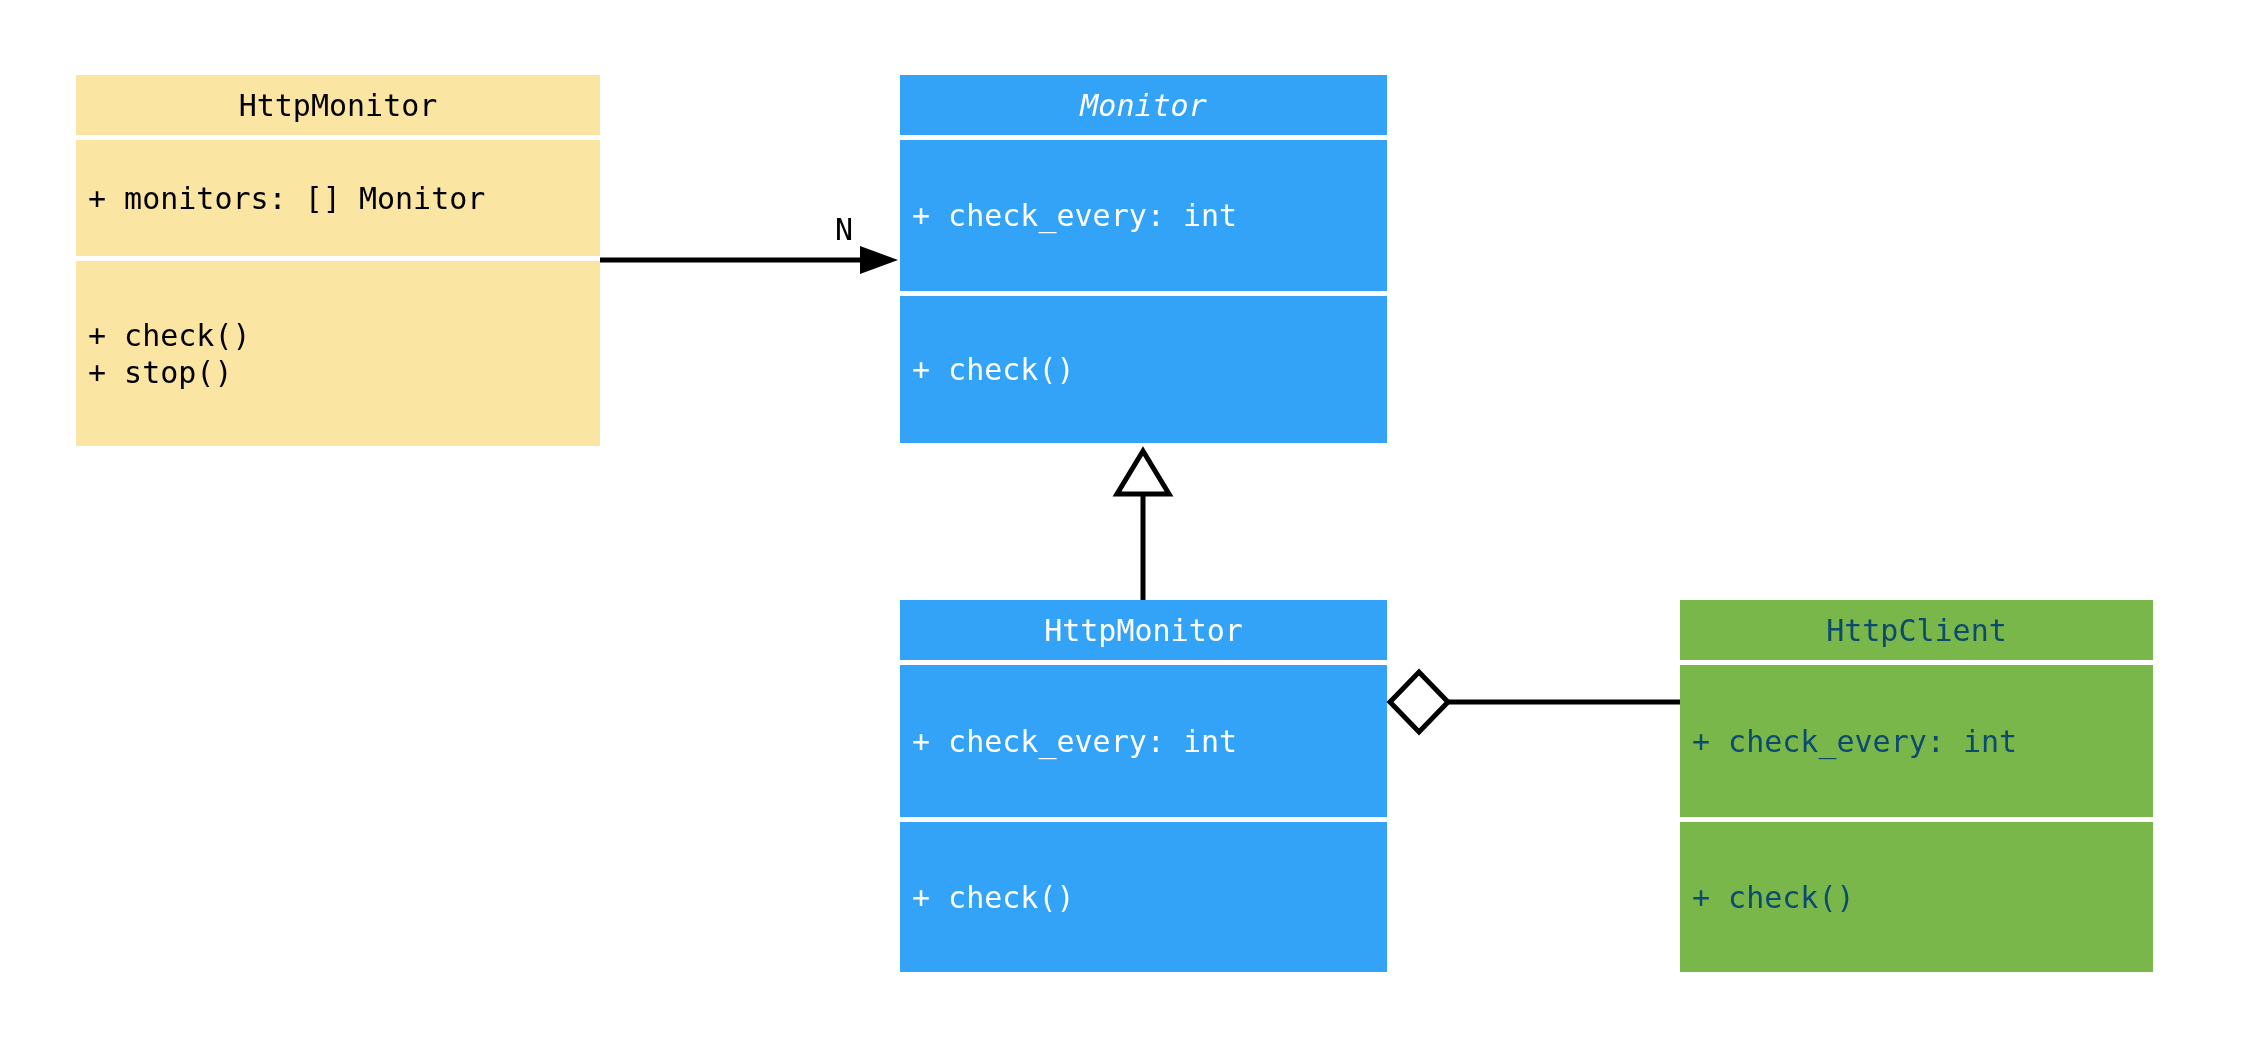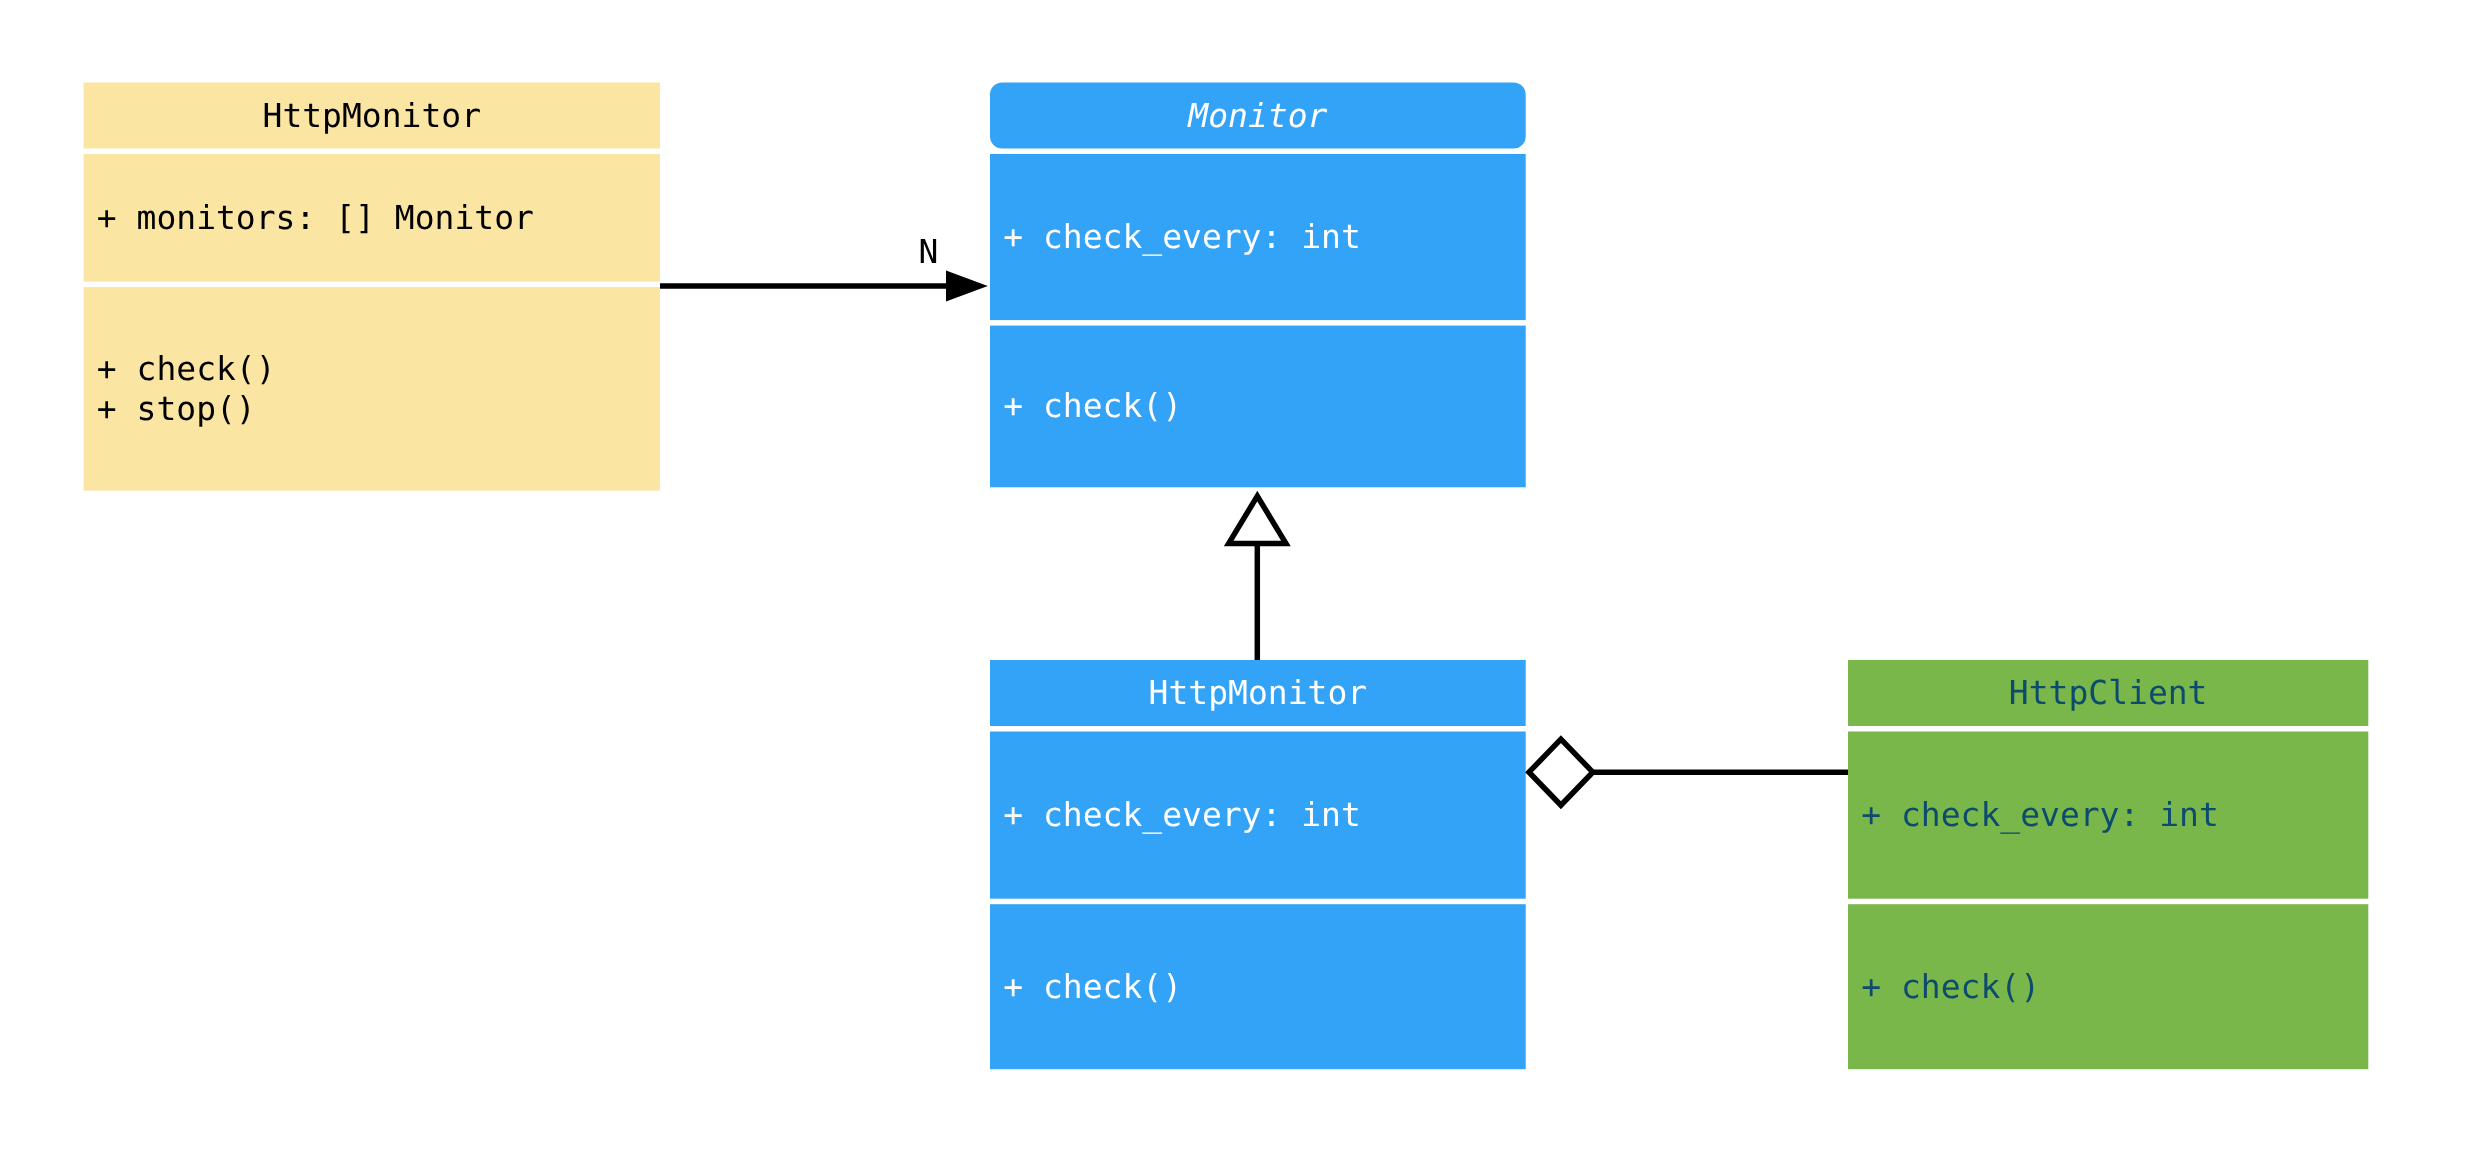--- a/index.html
+++ b/index.html
@@ -29,21 +29,20 @@
   }
   .uml-class .title {
     display: flex;
     align-items: center;
     justify-content: center;
     height: 60px;
     flex: 0 0 auto;
   }
   .uml-class .title.abstract {
     font-style: italic;
-    border-radius: 11px;
   }
   .uml-class .attrs,
   .uml-class .methods {
     display: flex;
     flex-direction: column;
     justify-content: center;
     padding-left: 12px;
     flex: 0 0 auto;
   }
   .uml-class .attrs div,

